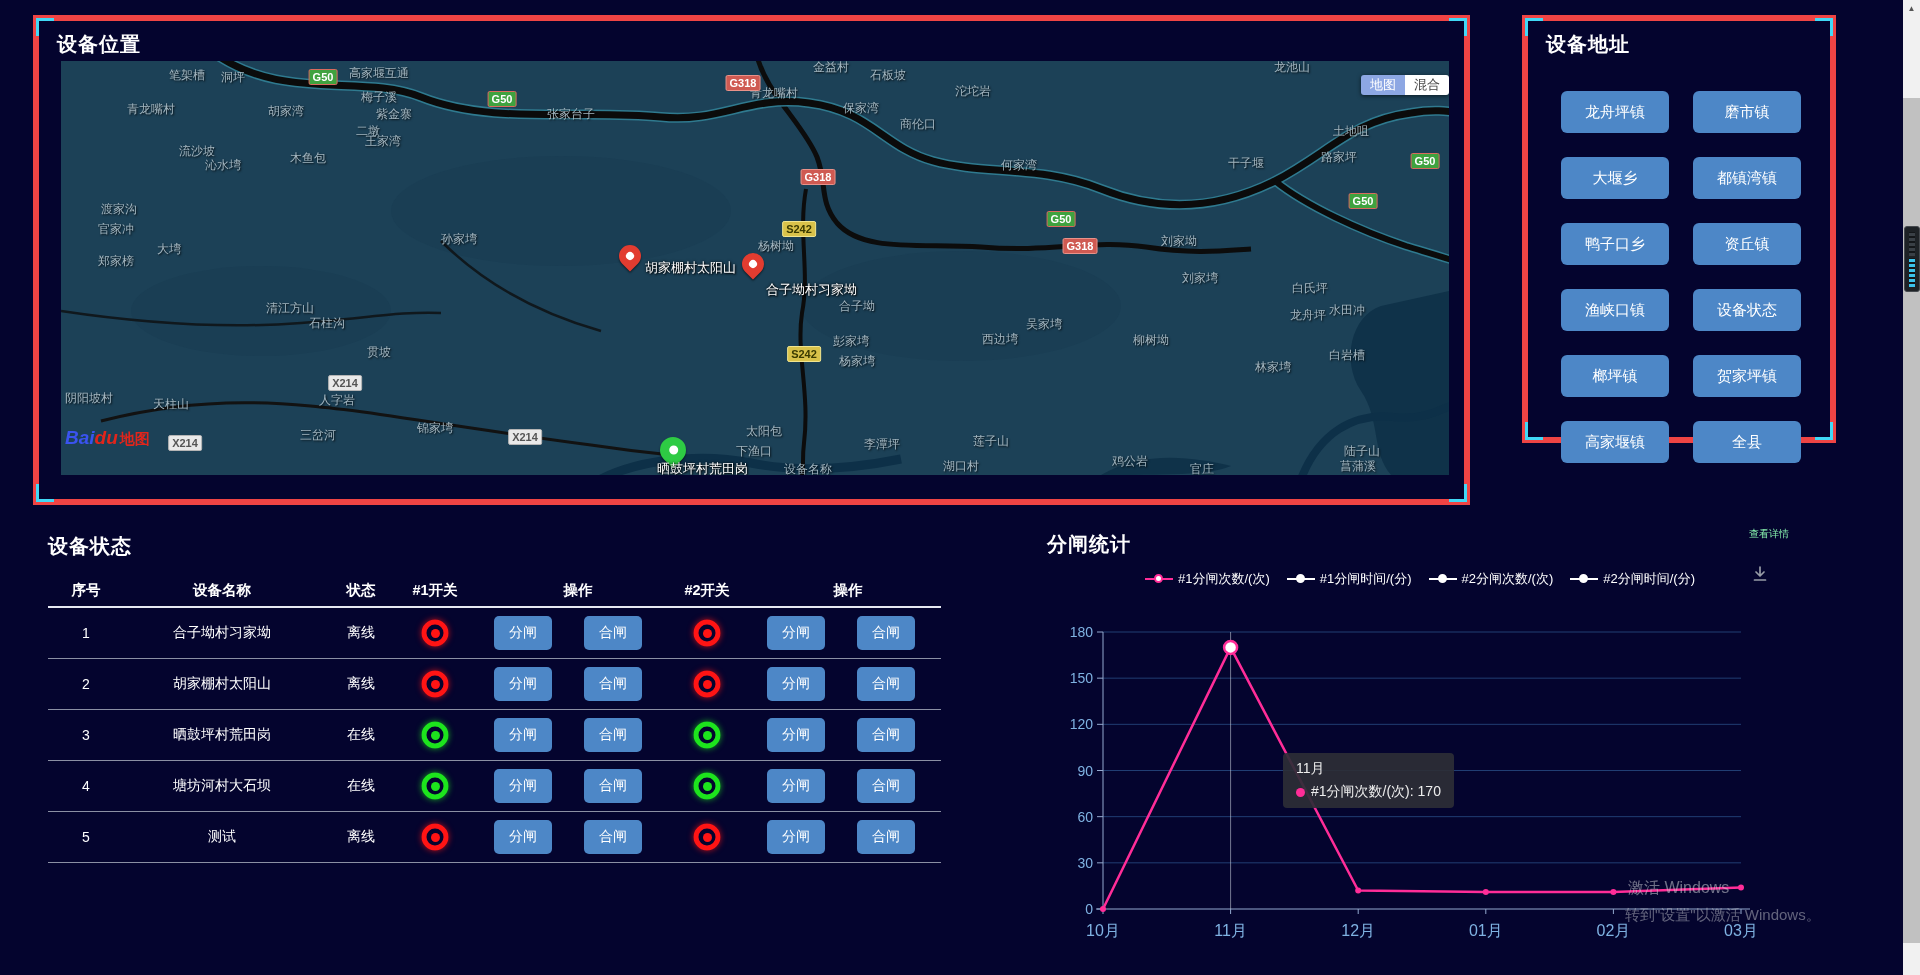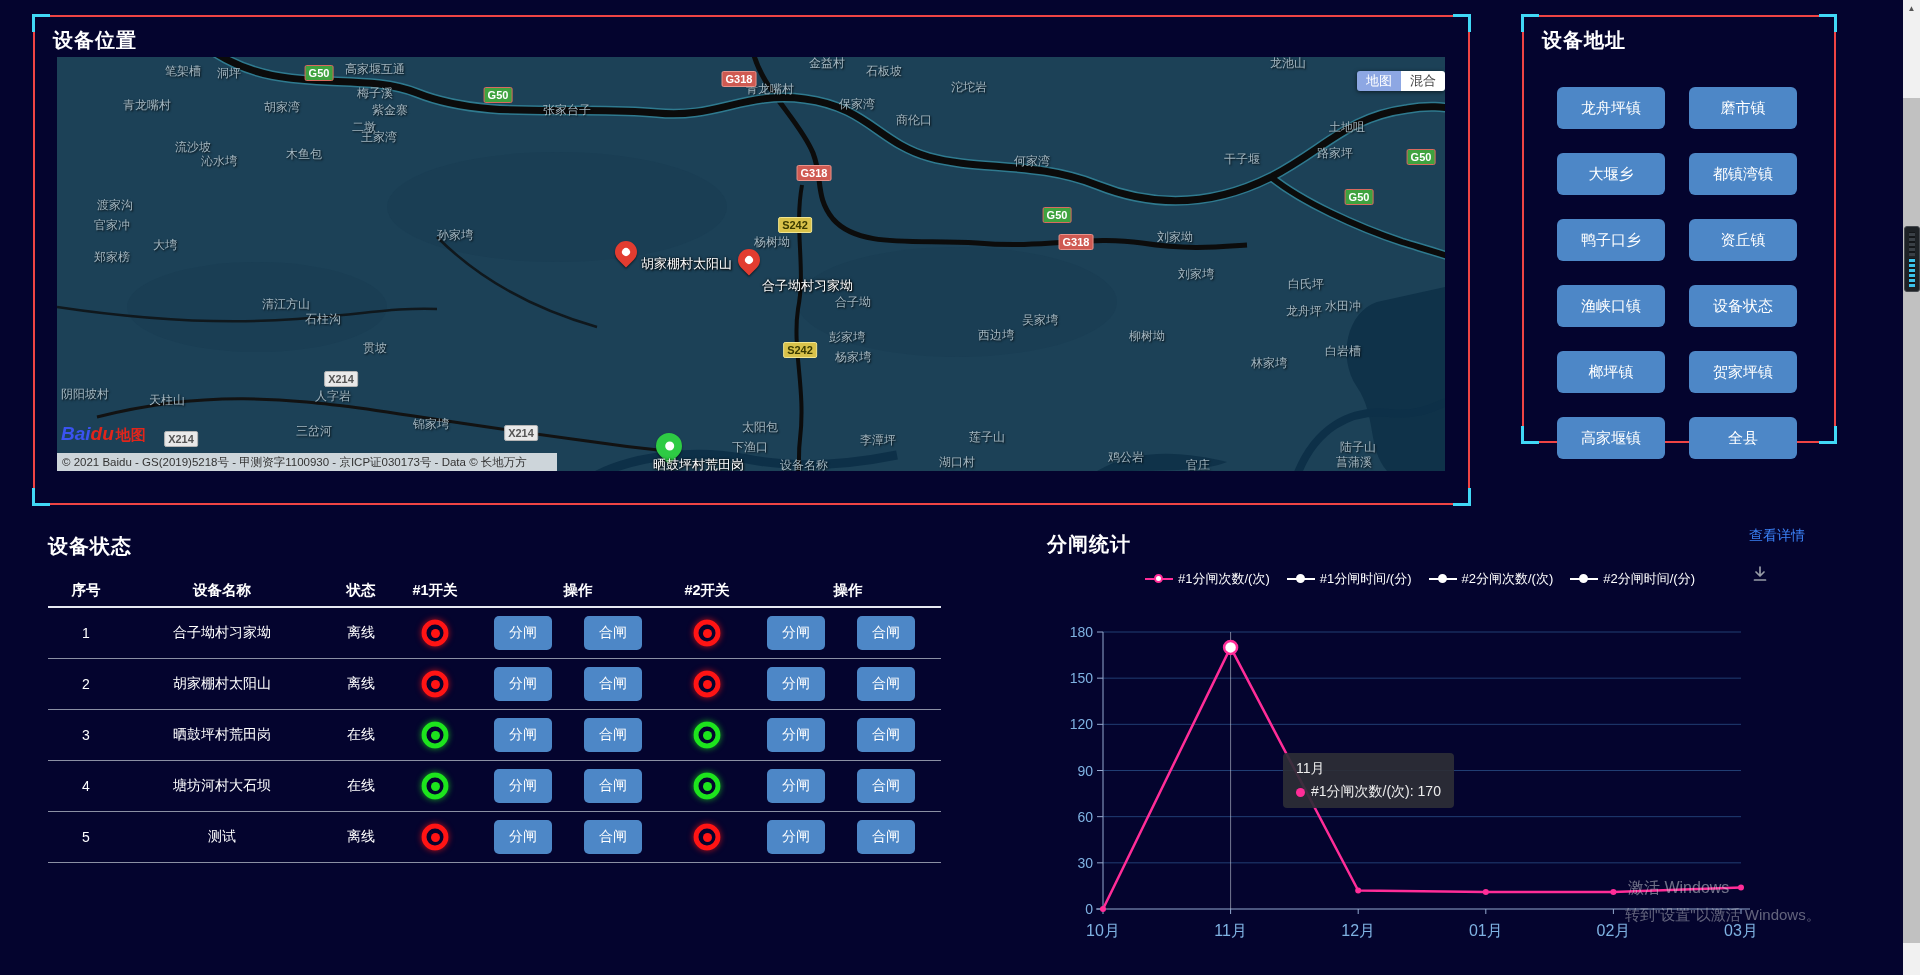--- a/index.html
+++ b/index.html
@@ -1,20 +1,20 @@
 <!DOCTYPE html>
 <html><head>
 <meta charset="utf-8">
 <style>
   * { margin:0; padding:0; box-sizing:border-box; }
   html,body { width:1920px; height:975px; overflow:hidden; background:#04042e;
     font-family:"Liberation Sans", sans-serif; color:#fff; }
 
   
-  .panel { position:absolute; border:2px solid #ef4444; background:#04042e; }
+  .panel { position:absolute; border:6px solid #ef4444; background:#04042e; }
   .corner { position:absolute; width:18px; height:18px; border:3px solid #41d9f6; z-index:5; }
   .c-tl { top:-3px; left:-3px; border-right:none; border-bottom:none; }
   .c-tr { top:-3px; right:-3px; border-left:none; border-bottom:none; }
   .c-bl { bottom:-3px; left:-3px; border-right:none; border-top:none; }
   .c-br { bottom:-3px; right:-3px; border-left:none; border-top:none; }
   .panel-title { position:absolute; left:18px; top:10px; font-size:20px; font-weight:bold; letter-spacing:1px; }
   .sec-title { position:absolute; font-size:20px; font-weight:bold; letter-spacing:1px; }
 
   #p-location { left:33px; top:15px; width:1437px; height:490px; }
   #p-address  { left:1522px; top:15px; width:314px; height:428px; }
@@ -69,21 +69,21 @@
           border-radius:50%; }
   .lamp i { position:absolute; left:50%; top:50%; transform:translate(-50%,-50%); width:9px; height:9px;
             border-radius:50%; }
   .lamp-red { border:5px solid #ff1414; box-shadow:0 0 6px rgba(255,20,20,.7); }
   .lamp-red i { background:#ff1414; }
   .lamp-green { border:5px solid #1de41d; box-shadow:0 0 6px rgba(30,228,30,.7); }
   .lamp-green i { background:#1de41d; }
 
   
   #stats-title { left:1047px; top:531px; }
-  #detail-link { position:absolute; left:1749px; top:527px; font-size:14px; color:#3b82f6; cursor:pointer; text-decoration:none; }
+  #detail-link { position:absolute; left:1749px; top:527px; font-size:10px; color:#86efac; cursor:pointer; text-decoration:none; }
   #dl-icon { position:absolute; left:1751px; top:565px; cursor:pointer; }
   #legend { position:absolute; left:1100px; top:570px; width:640px; display:flex; justify-content:center;
             gap:17px; font-size:13px; align-items:center; }
   .lg-item { display:flex; align-items:center; gap:5px; cursor:pointer; }
   .lg-marker { position:relative; width:28px; height:11px; }
   .lg-marker .ln { position:absolute; left:0; top:4.5px; width:28px; height:2px; }
   .lg-marker .ci { position:absolute; left:9px; top:0; width:9px; height:9px; border-radius:50%; border:2px solid; }
   #chart { position:absolute; left:1060px; top:610px; width:760px; height:345px; }
   #tooltip { position:absolute; left:1283px; top:753px; background:rgba(44,46,54,.92); border-radius:4px;
              padding:7px 13px; font-size:14px; color:#eee; z-index:6; }
@@ -144,21 +144,21 @@
         <span class="place" style="left: 318px; top: 36px;">梅子溪</span>
         <span class="place" style="left: 333px; top: 53px;">紫金寨</span>
         <span class="place" style="left: 307px; top: 70px;">二墩</span>
         <span class="place" style="left: 510px; top: 53px;">张家台子</span>
         <span class="place" style="left: 770px; top: 6px;">金益村</span>
         <span class="place" style="left: 827px; top: 14px;">石板坡</span>
         <span class="place" style="left: 713px; top: 32px;">青龙嘴村</span>
         <span class="place" style="left: 800px; top: 47px;">保家湾</span>
         <span class="place" style="left: 857px; top: 63px;">商伦口</span>
         <span class="place" style="left: 912px; top: 30px;">沱坨岩</span>
-        <span class="place" style="left: 958px; top: 104px; margin-left: 17px;">何家湾</span>
+        <span class="place" style="left: 958px; top: 104px;">何家湾</span>
         <span class="place" style="left: 1118px; top: 180px;">刘家坳</span>
         <span class="place" style="left: 1185px; top: 102px;">干子堰</span>
         <span class="place" style="left: 1290px; top: 70px;">土地咀</span>
         <span class="place" style="left: 1278px; top: 96px;">路家坪</span>
         <span class="place" style="left: 1358px; top: 24px;">人手湾</span>
         <span class="place" style="left: 1231px; top: 6px;">龙池山</span>
         <span class="place" style="left: 136px; top: 90px;">流沙坡</span>
         <span class="place" style="left: 162px; top: 104px;">沁水塆</span>
         <span class="place" style="left: 247px; top: 97px;">木鱼包</span>
         <span class="place" style="left: 322px; top: 80px;">王家湾</span>
@@ -218,21 +218,20 @@
         <div class="pin pin-red" style="left: 681px; top: 192px;"></div>
         <div class="pin-label" style="left: 705px; top: 220px;">合子坳村习家坳</div>
         <div class="pin pin-green" style="left: 599px; top: 376px;"></div>
         <div class="pin-label" style="left: 596px; top: 399px;">晒鼓坪村荒田岗</div>
       </div>
     <div class="map-ctrl">
       <span class="ctrl-map">地图</span>
       <span class="ctrl-mix">混合</span>
     </div>
     <div class="baidu-logo"><span class="bd-bai">Bai</span><span class="bd-du">du</span><span class="bd-map">地图</span></div>
-    <div class="map-attr">© 2021 Baidu - GS(2019)5218号 - 甲测资字1100930 - 京ICP证030173号 - Data © 长地万方</div>
   </div>
 </div>
 
 <div class="panel" id="p-address">
   <span class="corner c-tl"></span>
   <span class="corner c-tr"></span>
   <span class="corner c-bl"></span>
   <span class="corner c-br"></span>
   <div class="panel-title">设备地址</div>
   <div id="addr-grid">

